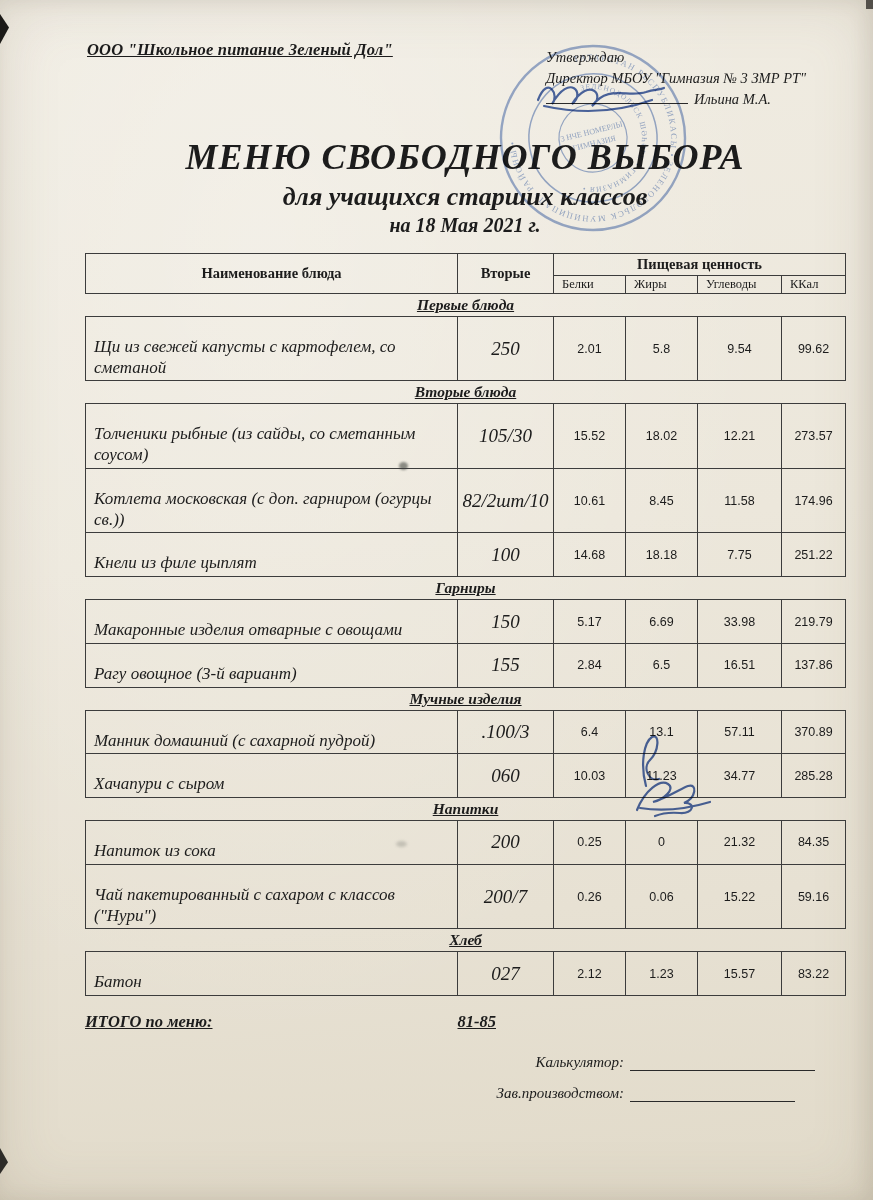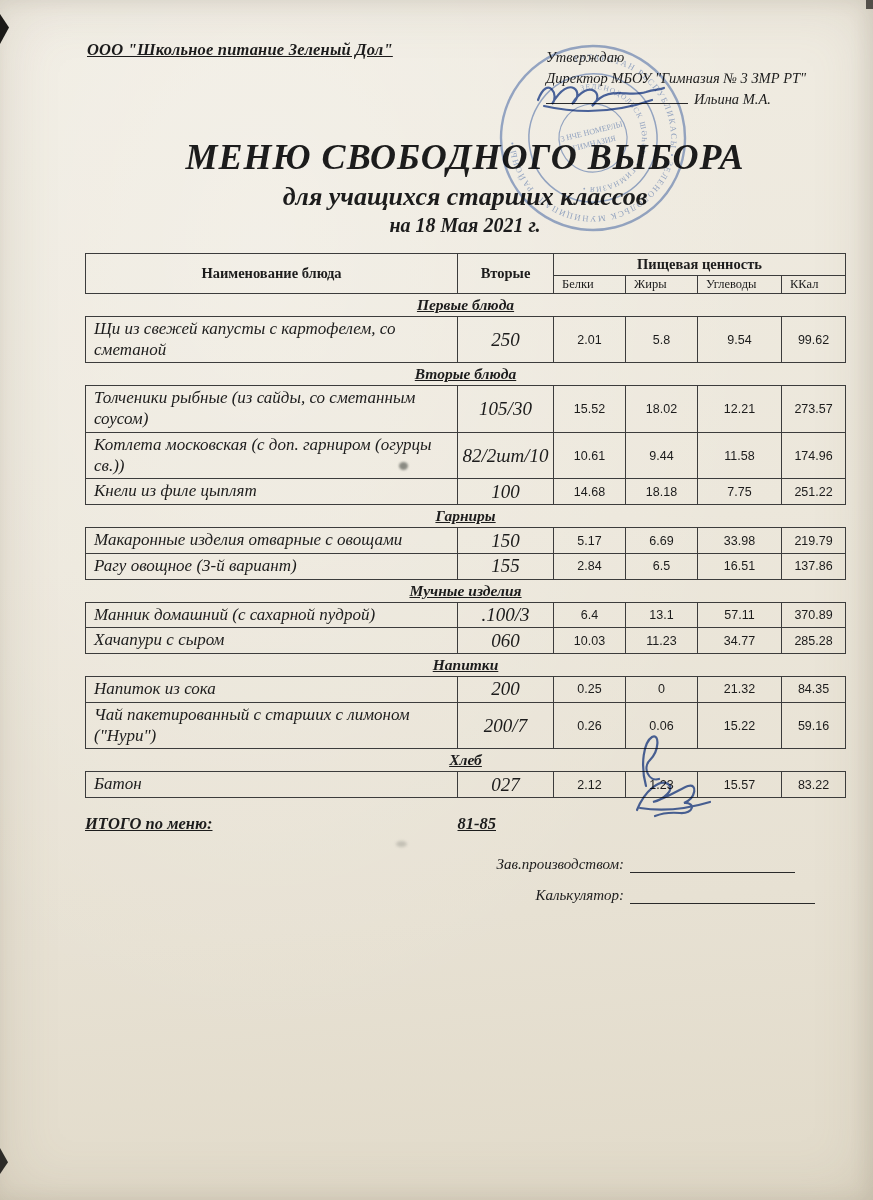--- a/index.html
+++ b/index.html
@@ -23,21 +23,21 @@
   .approve .sig-line{display:inline-block;width:142px;border-bottom:1.3px solid #2a2a2a;height:12px;margin-right:6px;}
   
   .title{margin-top:24px;text-align:center;font-size:36px;font-weight:bold;font-style:italic;letter-spacing:1px;}
   .subtitle{margin-top:4px;text-align:center;font-size:26px;font-weight:bold;font-style:italic;}
   .dateline{margin-top:2px;text-align:center;font-size:20px;font-weight:bold;font-style:italic;}
   
   table.menu{margin-top:16px;border-collapse:collapse;width:760px;table-layout:fixed;}
   table.menu th,table.menu td{border:1.2px solid #3c3c3c;}
   .h-name,.h-out,.h-nut{font-weight:bold;font-size:14.5px;text-align:center;padding:2px;}
   .h-sub{font-weight:normal;font-size:12.5px;text-align:left;padding:1px 10px 1px 8px;}
-  .c-name{font-style:italic;font-size:17px;line-height:1.22;padding:2px 4px 2px 8px;vertical-align:middle;}
+  .c-name{font-style:italic;font-size:17px;line-height:1.22;padding:20px 4px 2px 8px;vertical-align:middle;}
   .c-out{font-style:italic;font-size:19px;text-align:center;vertical-align:middle;padding:1px;}
   .c-num{font-family:"Liberation Sans","DejaVu Sans",sans-serif;font-size:12.5px;text-align:center;vertical-align:middle;padding:2px;}
   tr.section-row td{border:none;padding:2px 0;}
   .section-title{display:block;text-align:center;font-weight:bold;font-style:italic;text-decoration:underline;font-size:15.5px;}
   
   .totals{display:flex;margin-top:16px;font-size:16.5px;font-weight:bold;font-style:italic;}
   .totals .t-label{text-decoration:underline;}
   .totals .t-value{margin-left:245px;text-decoration:underline;}
   .sign-block{margin-top:22px;width:330px;margin-left:auto;margin-right:50px;font-style:italic;font-size:15px;}
   .sign-row{display:flex;justify-content:flex-end;align-items:flex-end;margin-bottom:14px;}
@@ -128,21 +128,21 @@
           <td class="c-out">105/30</td>
           <td class="c-num">15.52</td>
           <td class="c-num">18.02</td>
           <td class="c-num">12.21</td>
           <td class="c-num">273.57</td>
         </tr>
         <tr>
           <td class="c-name">Котлета московская (с доп. гарниром (огурцы св.))</td>
           <td class="c-out">82/2шт/10</td>
           <td class="c-num">10.61</td>
-          <td class="c-num">9.44</td>
+          <td class="c-num">8.45</td>
           <td class="c-num">11.58</td>
           <td class="c-num">174.96</td>
         </tr>
         <tr>
           <td class="c-name">Кнели  из филе цыплят</td>
           <td class="c-out">100</td>
           <td class="c-num">14.68</td>
           <td class="c-num">18.18</td>
           <td class="c-num">7.75</td>
           <td class="c-num">251.22</td>
@@ -199,21 +199,21 @@
         </tr>
         <tr>
           <td class="c-name">Напиток  из сока</td>
           <td class="c-out">200</td>
           <td class="c-num">0.25</td>
           <td class="c-num">0</td>
           <td class="c-num">21.32</td>
           <td class="c-num">84.35</td>
         </tr>
         <tr>
-          <td class="c-name">Чай пакетированный с старших с лимоном ("Нури")</td>
+          <td class="c-name">Чай пакетированный с сахаром с классов ("Нури")</td>
           <td class="c-out">200/7</td>
           <td class="c-num">0.26</td>
           <td class="c-num">0.06</td>
           <td class="c-num">15.22</td>
           <td class="c-num">59.16</td>
         </tr>
 
         <tr class="section-row">
           <td colspan="6">
               <span class="section-title">Хлеб</span>
@@ -229,26 +229,26 @@
         </tr>
       </tbody>
     </table>
 
     <div class="totals">
       <span class="t-label">ИТОГО по меню:</span>
       <span class="t-value">81-85</span>
     </div>
 
     <div class="sign-block">
+      <div class="sign-row second">
+        <span class="s-label">Калькулятор:</span>
+        <span class="s-line"></span>
+      </div>
       <div class="sign-row">
         <span class="s-label">Зав.производством:</span>
-        <span class="s-line"></span>
-      </div>
-      <div class="sign-row second">
-        <span class="s-label">Калькулятор:</span>
         <span class="s-line"></span>
       </div>
     </div>
   </div>
 
   <svg class="stamp-svg" viewBox="0 0 200 200">
     <g transform="translate(100,100) rotate(-14)" fill="none" stroke="#4a6fb8">
       <circle r="92" stroke-width="2.4"></circle>
       <circle r="64" stroke-width="1.5"></circle>
       <circle r="34" stroke-width="1.2"></circle>

